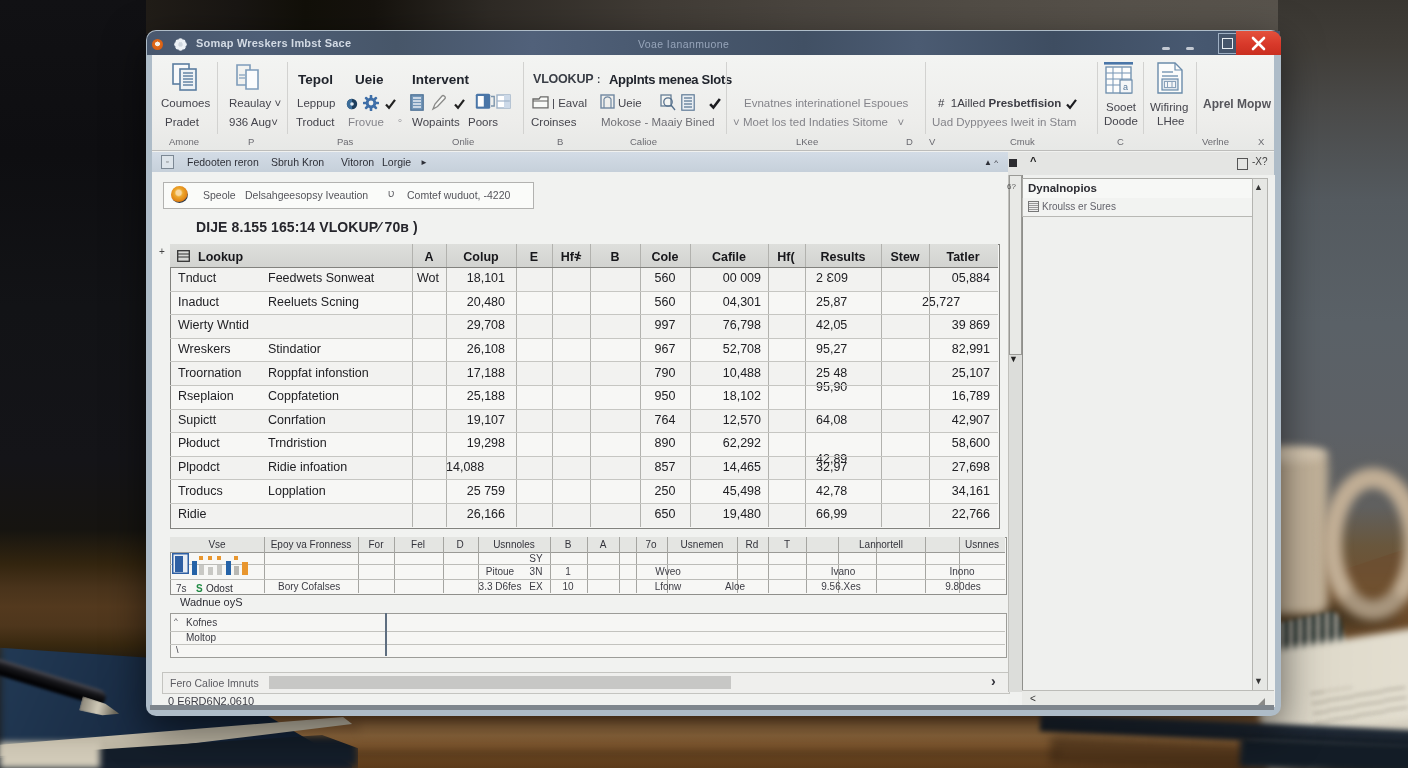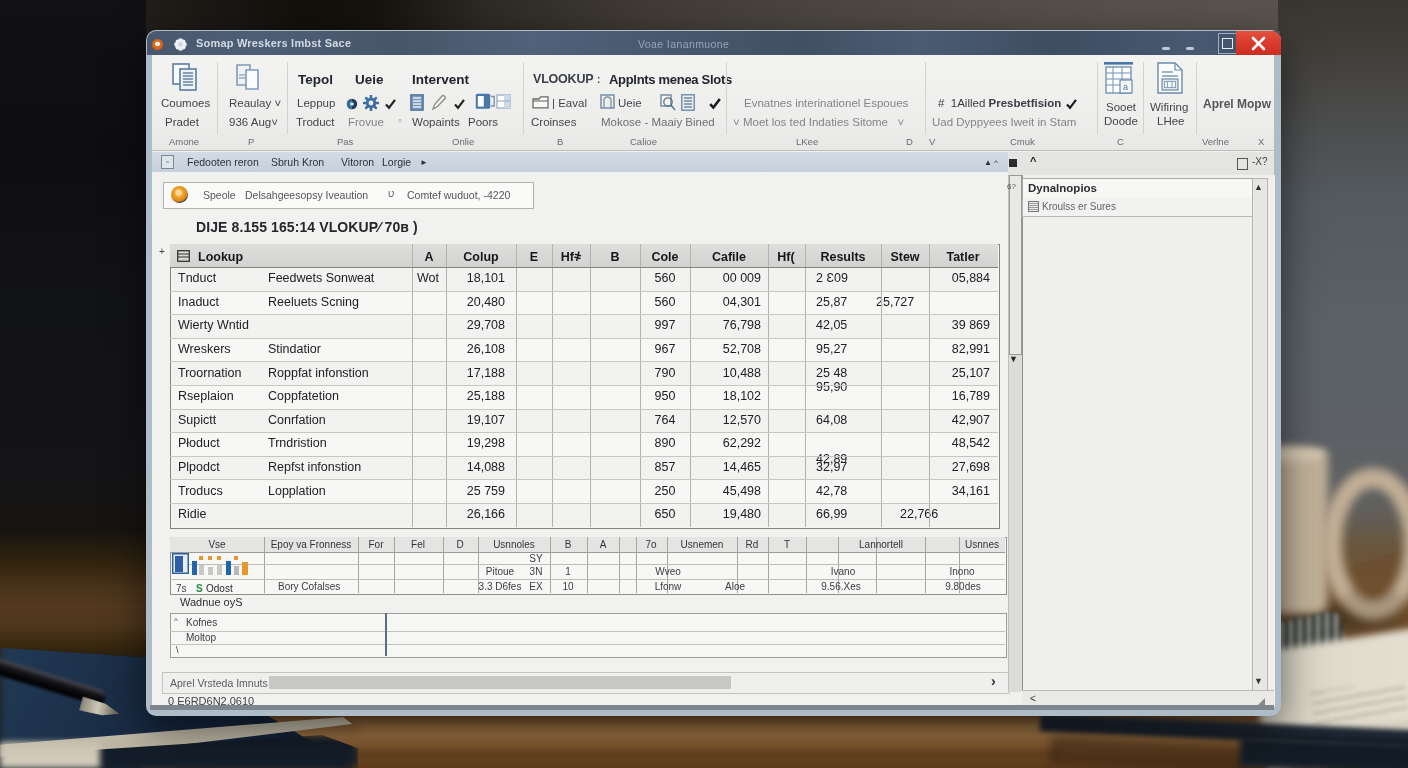--- a/index.html
+++ b/index.html
@@ -364,21 +364,21 @@
   <div class="a td" style="left:640px;width:50px;top:271.2px;text-align:center">560</div>
   <div class="a td" style="left:690px;width:71px;top:271.2px;text-align:right">00 009</div>
   <div class="a td" style="left:816px;top:271.2px">2 Ɛ09</div>
   <div class="a td" style="left:900px;width:90px;top:271.2px;text-align:right">05,884</div>
   <div class="a td" style="left:178px;top:294.8px">Inaduct</div>
   <div class="a td" style="left:268px;top:294.8px">Reeluets Scning</div>
   <div class="a td" style="left:446px;width:59px;top:294.8px;text-align:right">20,480</div>
   <div class="a td" style="left:640px;width:50px;top:294.8px;text-align:center">560</div>
   <div class="a td" style="left:690px;width:71px;top:294.8px;text-align:right">04,301</div>
   <div class="a td" style="left:816px;top:294.8px">25,87</div>
-  <div class="a td" style="left:876px;width:90px;top:294.8px;text-align:left">25,727</div>
+  <div class="a td" style="left:896px;width:90px;top:294.8px;text-align:center">25,727</div>
   <div class="a td" style="left:178px;top:318.4px">Wierty Wntid</div>
   <div class="a td" style="left:446px;width:59px;top:318.4px;text-align:right">29,708</div>
   <div class="a td" style="left:640px;width:50px;top:318.4px;text-align:center">997</div>
   <div class="a td" style="left:690px;width:71px;top:318.4px;text-align:right">76,798</div>
   <div class="a td" style="left:816px;top:318.4px">42,05</div>
   <div class="a td" style="left:900px;width:90px;top:318.4px;text-align:right">39 869</div>
   <div class="a td" style="left:178px;top:342.0px">Wreskers</div>
   <div class="a td" style="left:268px;top:342.0px">Stindatior</div>
   <div class="a td" style="left:446px;width:59px;top:342.0px;text-align:right">26,108</div>
   <div class="a td" style="left:640px;width:50px;top:342.0px;text-align:center">967</div>
@@ -405,41 +405,41 @@
   <div class="a td" style="left:640px;width:50px;top:412.8px;text-align:center">764</div>
   <div class="a td" style="left:690px;width:71px;top:412.8px;text-align:right">12,570</div>
   <div class="a td" style="left:816px;top:412.8px">64,08</div>
   <div class="a td" style="left:900px;width:90px;top:412.8px;text-align:right">42,907</div>
   <div class="a td" style="left:178px;top:436.4px">Płoduct</div>
   <div class="a td" style="left:268px;top:436.4px">Trndristion</div>
   <div class="a td" style="left:446px;width:59px;top:436.4px;text-align:right">19,298</div>
   <div class="a td" style="left:640px;width:50px;top:436.4px;text-align:center">890</div>
   <div class="a td" style="left:690px;width:71px;top:436.4px;text-align:right">62,292</div>
   <div class="a td" style="left:816px;top:452px">42,89</div>
-  <div class="a td" style="left:900px;width:90px;top:436.4px;text-align:right">48,542</div>
+  <div class="a td" style="left:900px;width:90px;top:436.4px;text-align:right">58,600</div>
   <div class="a td" style="left:178px;top:460.0px">Plpodct</div>
-  <div class="a td" style="left:268px;top:460.0px">Repfst infonstion</div>
-  <div class="a td" style="left:446px;width:59px;top:460.0px;text-align:right">14,088</div>
+  <div class="a td" style="left:268px;top:460.0px">Ridie infoation</div>
+  <div class="a td" style="left:446px;width:59px;top:460.0px;text-align:left">14,088</div>
   <div class="a td" style="left:640px;width:50px;top:460.0px;text-align:center">857</div>
   <div class="a td" style="left:690px;width:71px;top:460.0px;text-align:right">14,465</div>
   <div class="a td" style="left:816px;top:460.0px">32,97</div>
   <div class="a td" style="left:900px;width:90px;top:460.0px;text-align:right">27,698</div>
   <div class="a td" style="left:178px;top:483.6px">Troducs</div>
   <div class="a td" style="left:268px;top:483.6px">Lopplation</div>
   <div class="a td" style="left:446px;width:59px;top:483.6px;text-align:right">25 759</div>
   <div class="a td" style="left:640px;width:50px;top:483.6px;text-align:center">250</div>
   <div class="a td" style="left:690px;width:71px;top:483.6px;text-align:right">45,498</div>
   <div class="a td" style="left:816px;top:483.6px">42,78</div>
   <div class="a td" style="left:900px;width:90px;top:483.6px;text-align:right">34,161</div>
   <div class="a td" style="left:178px;top:507.2px">Ridie</div>
   <div class="a td" style="left:446px;width:59px;top:507.2px;text-align:right">26,166</div>
   <div class="a td" style="left:640px;width:50px;top:507.2px;text-align:center">650</div>
   <div class="a td" style="left:690px;width:71px;top:507.2px;text-align:right">19,480</div>
   <div class="a td" style="left:816px;top:507.2px">66,99</div>
-  <div class="a td" style="left:900px;width:90px;top:507.2px;text-align:left">22,766</div>
+  <div class="a td" style="left:900px;width:90px;top:507.2px;text-align:right">22,766</div>
   <div class="a" id="grid"></div>
   <div class="a vl" style="left:412px"></div>
   <div class="a vl" style="left:446px"></div>
   <div class="a vl" style="left:516px"></div>
   <div class="a vl" style="left:552px"></div>
   <div class="a vl" style="left:590px"></div>
   <div class="a vl" style="left:640px"></div>
   <div class="a vl" style="left:690px"></div>
   <div class="a vl" style="left:768px"></div>
   <div class="a vl" style="left:805px"></div>
@@ -550,21 +550,21 @@
   <div class="a hl2" style="top:631px;background:#c2c2be"></div>
   <div class="a hl2" style="top:644px;background:#c2c2be"></div>
   <div class="a" style="left:385px;top:613px;width:1.5px;height:43px;background:#5e6e80"></div>
   <div class="a t3" style="left:174px;top:616px;font-size:8px">^</div>
   <div class="a t3" style="left:186px;top:617px">Kofnes</div>
   <div class="a t3" style="left:186px;top:632px">Moltop</div>
   <div class="a t3" style="left:176px;top:645px;font-size:9px">\</div>
 
   <div class="a" id="sbar"></div>
   <div class="a" id="sthumb"></div>
-  <div class="a" id="stxt">Aprel Vrsteda Imnuts</div>
+  <div class="a" id="stxt">Fero Calioe Imnuts</div>
   <div class="a" style="left:991px;top:673px;font-size:14px;font-weight:bold;color:#33333b">›</div>
   <div class="a" id="btxt">0 E6RD6N2.0610</div>
   <div class="a" style="left:159px;top:246px;font-size:10px;color:#444">+</div>
 
   <div class="a" id="vlane"></div>
   <div class="a" id="vthumb"></div>
   <div class="a" style="left:1009px;top:354px;font-size:9px;color:#222">▼</div>
   <div class="a" id="rpanel"></div>
   <div class="a" style="left:1007px;top:182px;font-size:8px;color:#555">6?</div>
   <div class="a" id="rhdr"></div>

